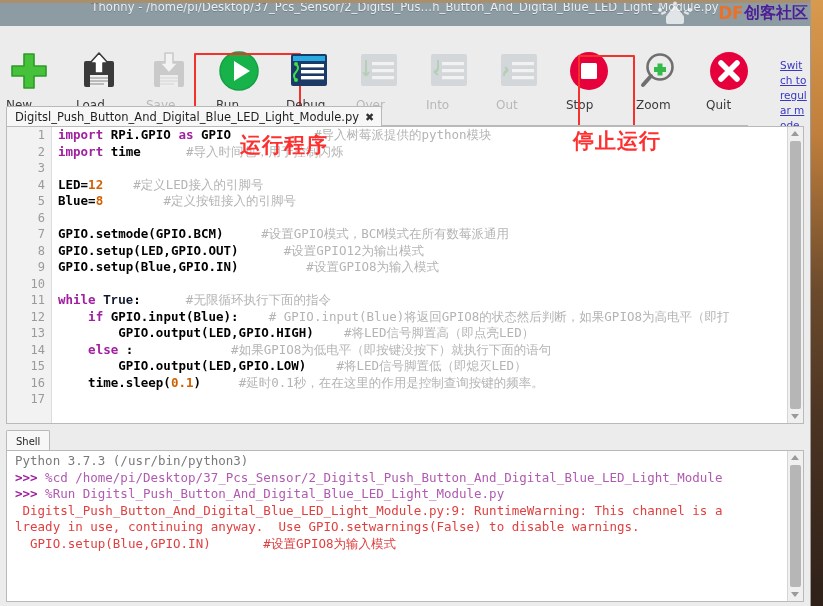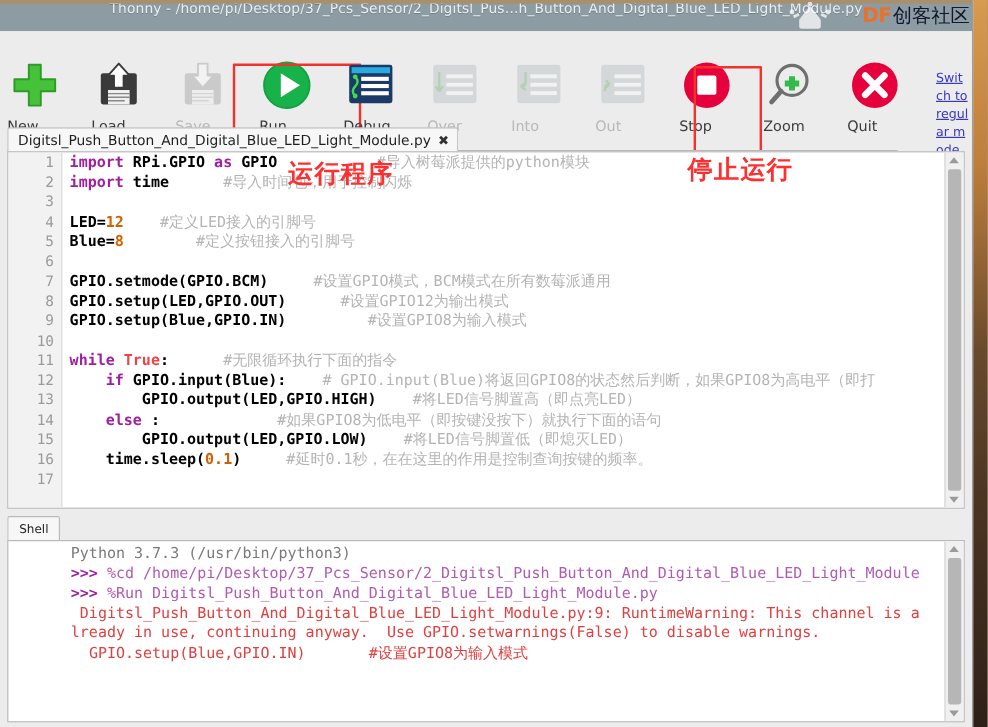--- a/index.html
+++ b/index.html
@@ -31,21 +31,21 @@
   .title-text{
     color:#e9eef1;font-size:11.5px;letter-spacing:.1px;white-space:nowrap;
     text-shadow:0 1px 0 rgba(0,0,0,.18);
   }
   
   .wm{
     position:absolute;right:2px;top:0px;height:26px;display:flex;align-items:center;gap:1px;
     pointer-events:none;
   }
   .wm-df{color:#e8722a;font-weight:bold;font-size:17px;font-family:"DejaVu Sans",sans-serif;letter-spacing:-.5px;}
-  .wm-cn{color:#0f172a;font-weight:normal;font-size:16px;letter-spacing:0px;}
+  .wm-cn{color:#4c1d95;font-weight:bold;font-size:16px;letter-spacing:0px;}
   .wm-robot{
     position:absolute;right:112px;top:1px;width:46px;height:28px;opacity:.82;
   }
   .wm-url{
     position:absolute;right:30px;top:26px;color:#c79c74;font-size:8.5px;opacity:.75;
   }
   
   .toolbar{
     position:absolute;left:0;top:26px;width:810px;height:78px;
     background:#ececec;
@@ -95,21 +95,21 @@
     font-family:"DejaVu Sans Mono","Liberation Mono",monospace;font-size:12px;line-height:16.5px;
   }
   .code{
     position:absolute;left:45px;top:0;right:16px;height:100%;
     font-family:"DejaVu Sans Mono","Liberation Mono",monospace;
     font-size:12.5px;line-height:16.5px;white-space:pre;color:#000;
     padding-left:6px;padding-top:0;overflow:hidden;
   }
   .code .ln{height:16.5px;}
   .kw{color:#a020a0;font-weight:bold;}
-  .kw2{color:#ef4444;font-weight:bold;}
+  .kw2{color:#0f172a;font-weight:bold;font-family:Liberation Mono, monospace;}
   .num{color:#d06000;}
   .cm{color:#b4b4b4;}
   .bold{font-weight:bold;}
   .vscroll{
     position:absolute;right:0;top:0;width:15px;height:100%;background:#f0f0f0;border-left:1px solid #d5d5d5;
     cursor:pointer;
   }
   .vscroll .thumb{position:absolute;left:2px;top:14px;width:11px;bottom:14px;background:#b6b6b6;border-radius:2px;}
   .vscroll .up,.vscroll .dn{position:absolute;left:3px;width:0;height:0;border-left:4px solid transparent;border-right:4px solid transparent;}
   .vscroll .up{top:4px;border-bottom:5px solid #9a9a9a;}
@@ -125,21 +125,21 @@
     position:absolute;left:0;top:0;height:20px;padding:0 9px;
     background:#f7f7f7;border:1px solid #b9b9b9;border-bottom:none;
     display:flex;align-items:center;font-size:10px;color:#1f1f1f;border-radius:2px 2px 0 0;cursor:pointer;
   }
   .shell-area{
     position:absolute;left:0;top:20px;width:796px;height:150px;background:#fff;border:1px solid #b9b9b9;overflow:hidden;
   }
   .shell-txt{
     position:absolute;left:8px;top:2px;right:18px;
     font-family:"DejaVu Sans Mono","Liberation Mono",monospace;
-    font-size:12.5px;line-height:16.5px;white-space:pre-wrap;color:#4a4a4a;margin-left:44px;
+    font-size:12.5px;line-height:16.5px;white-space:pre-wrap;color:#4a4a4a;
   }
   .pr{color:#a020a0;font-weight:bold;}
   .magenta{color:#b05ab0;}
   .err{color:#e04040;}
   .grey{color:#7a7a7a;}
 </style>
 </head>
 <body>
 
 <div class="desktop"></div>

